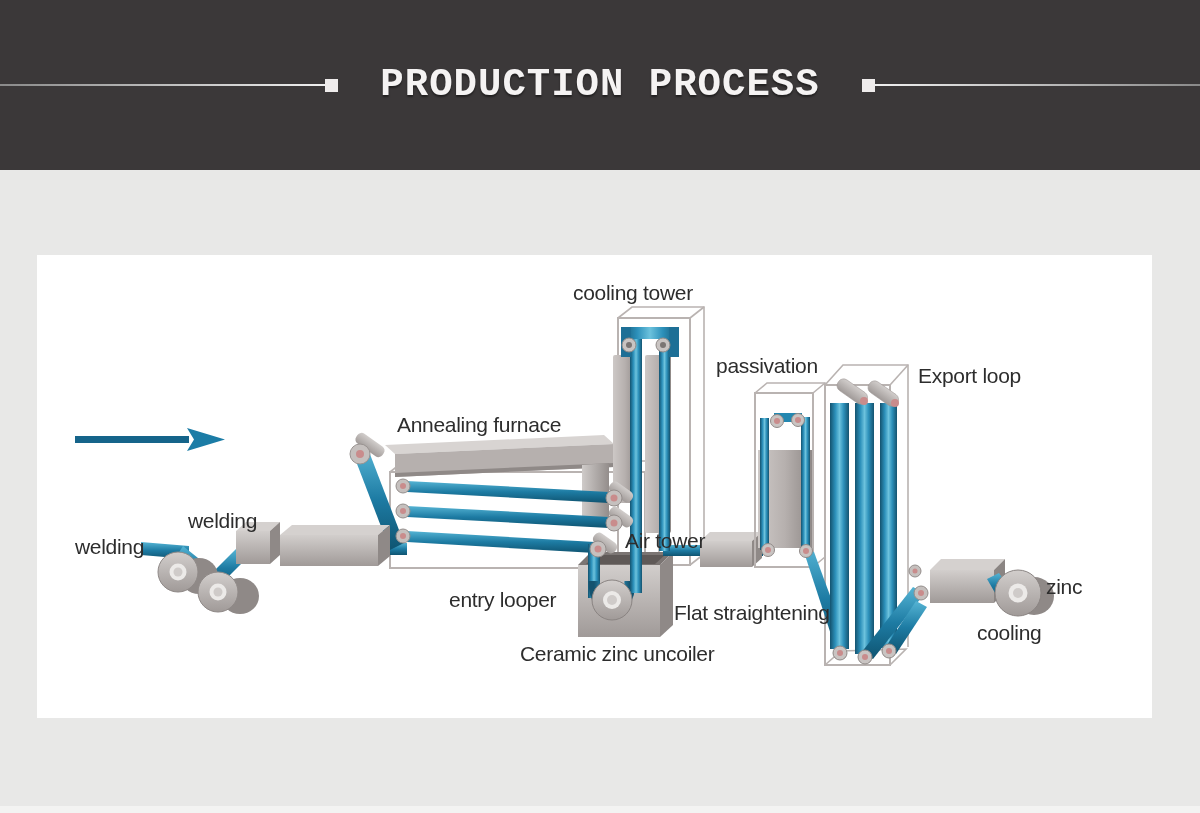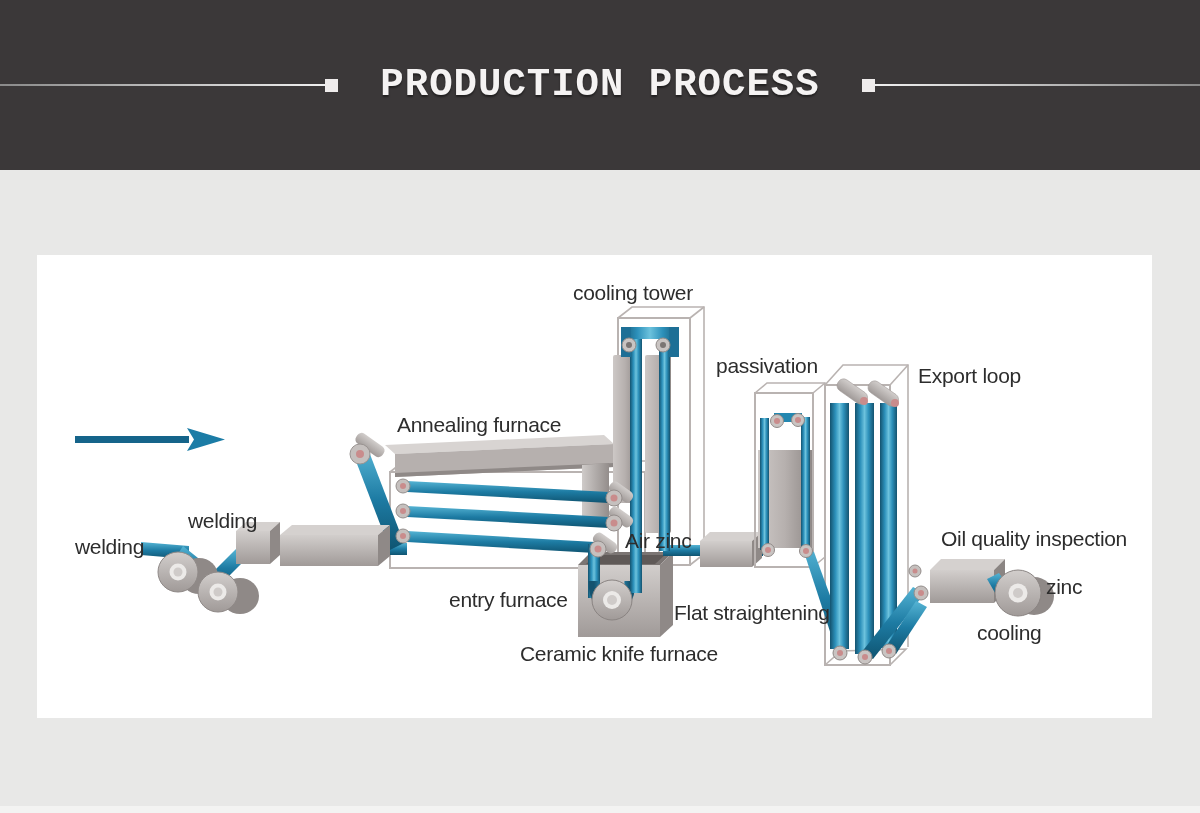--- a/index.html
+++ b/index.html
@@ -277,24 +277,23 @@
       <circle cx="981" cy="338" r="23" fill="url(#mv)" stroke="#8a8482"></circle>
       <circle cx="981" cy="338" r="9.5" fill="#eceae8"></circle>
       <circle cx="981" cy="338" r="5" fill="#cfcbc9"></circle>
     </g>
   </svg>
 
   <span class="lbl" style="left:38px;top:281px">welding</span>
   <span class="lbl" style="left:151px;top:255px">welding</span>
   <span class="lbl" style="left:360px;top:159px">Annealing furnace</span>
   <span class="lbl" style="left:536px;top:27px">cooling tower</span>
-  <span class="lbl" style="left:412px;top:334px">entry furnace</span>
-  <span class="lbl" style="left:483px;top:388px">Ceramic knife furnace</span>
-  <span class="lbl" style="left:588px;top:275px">Air zinc</span>
+  <span class="lbl" style="left:412px;top:334px">entry looper</span>
+  <span class="lbl" style="left:483px;top:388px">Ceramic zinc uncoiler</span>
+  <span class="lbl" style="left:588px;top:275px">Air tower</span>
   <span class="lbl" style="left:679px;top:100px">passivation</span>
   <span class="lbl" style="left:637px;top:347px">Flat straightening</span>
   <span class="lbl" style="left:881px;top:110px">Export loop</span>
-  <span class="lbl" style="left:904px;top:273px">Oil quality inspection</span>
   <span class="lbl" style="left:1009px;top:321px">zinc</span>
   <span class="lbl" style="left:940px;top:367px">cooling</span>
 </div>
 
 <div class="footer-strip"></div>
 
 </body></html>

